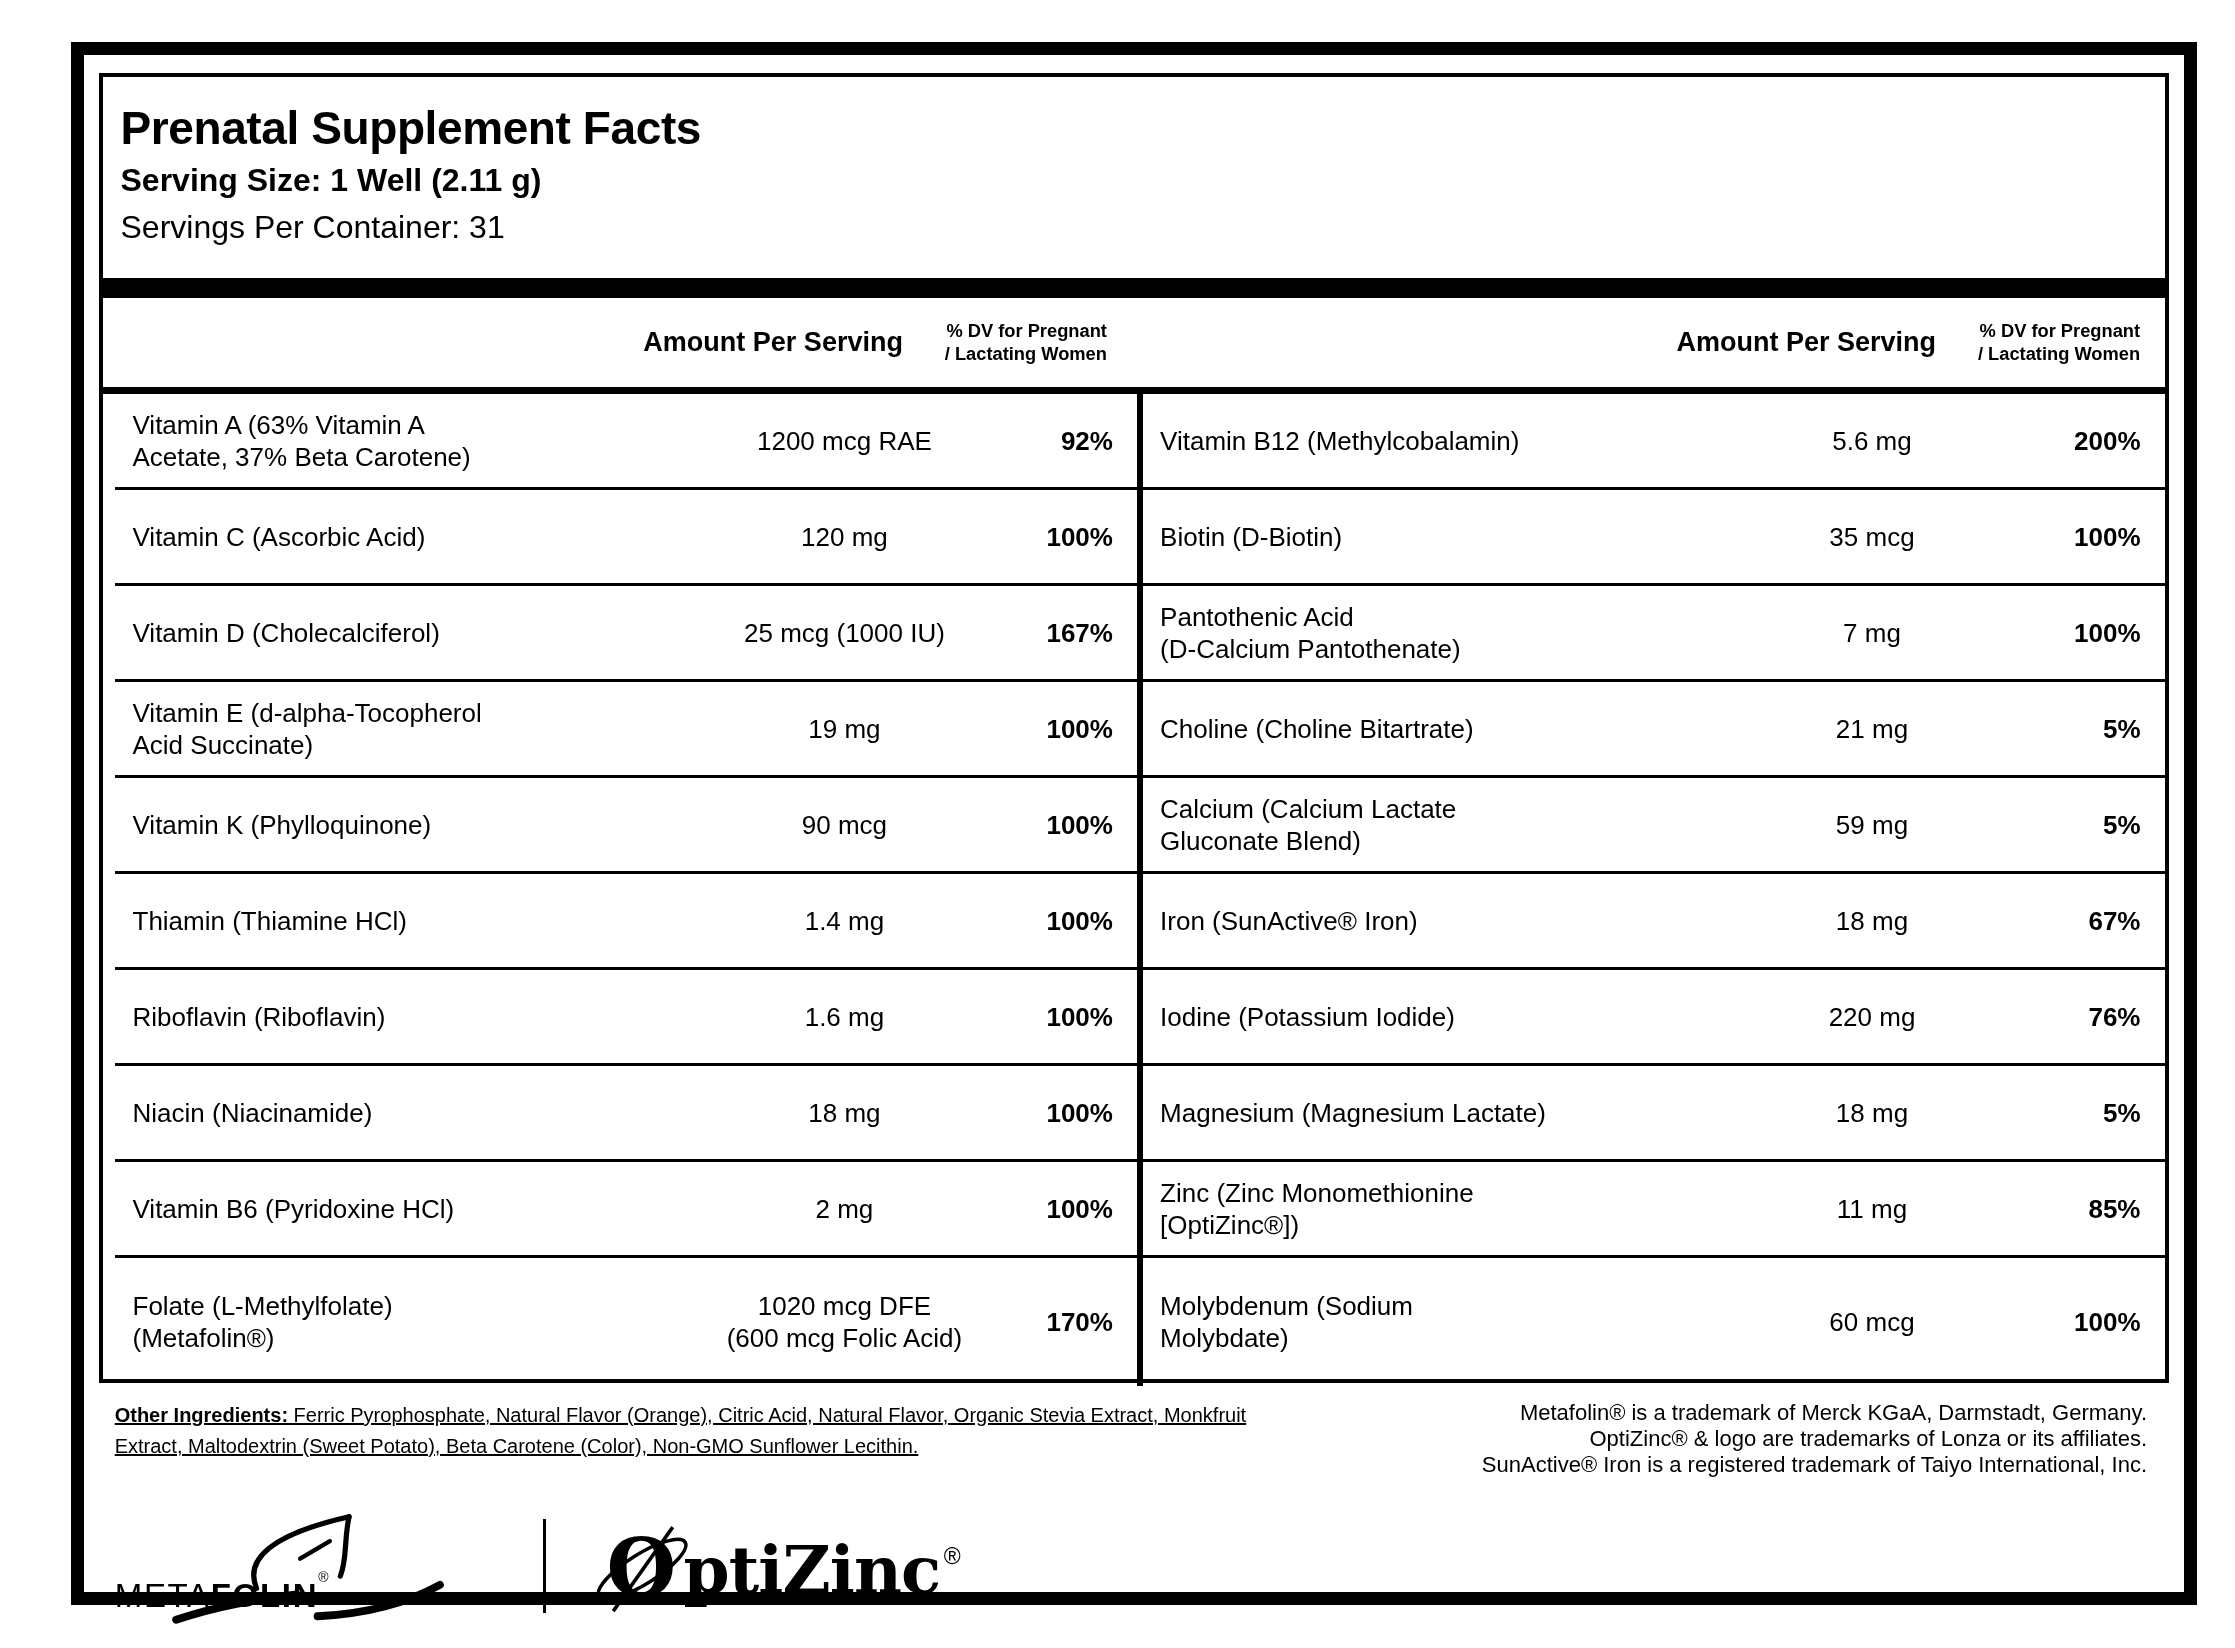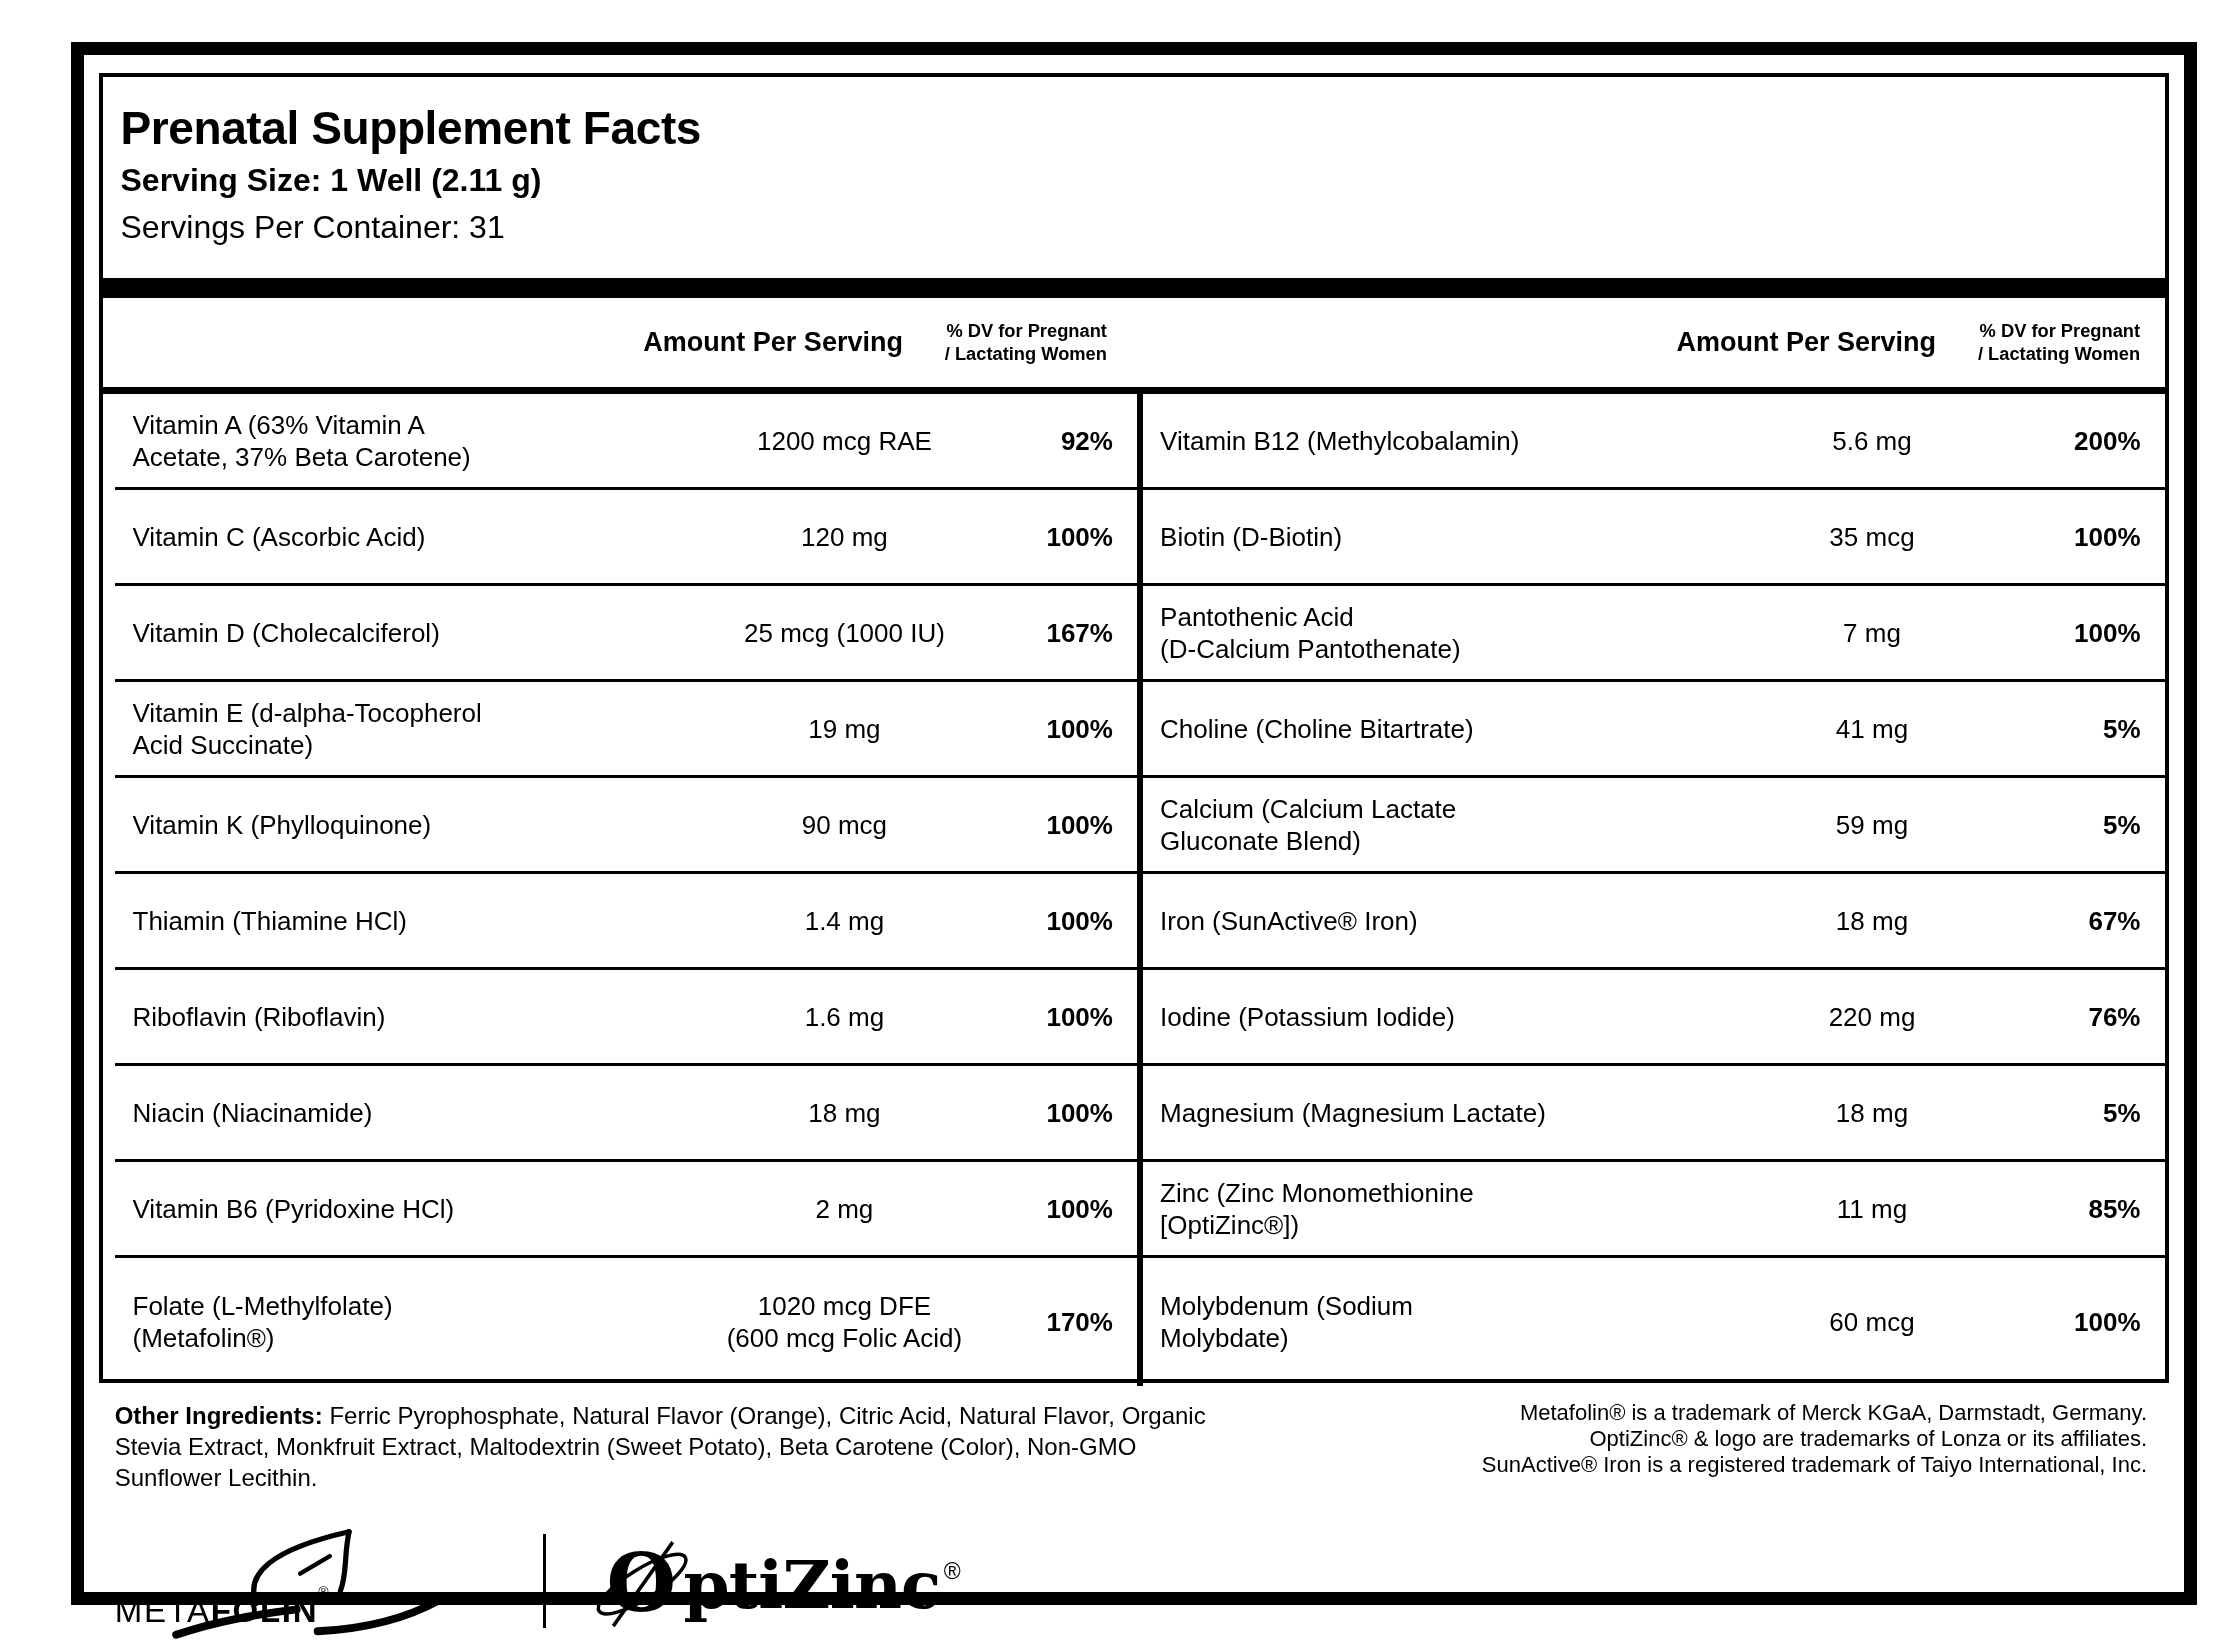--- a/index.html
+++ b/index.html
@@ -34,21 +34,21 @@
   .vdivider{ width:5.2px; background:#000; }
   .row{ height:96px; box-sizing:border-box; border-bottom:3.5px solid #000; display:flex; align-items:center; }
   .row:last-child{ height:128px; border-bottom:none; }
   .cell{ font-size:26px; line-height:32px; }
   .cell.name{ flex:1; padding-left:17.5px; white-space:pre-line; }
   .cell.amount{ width:323px; text-align:center; white-space:pre-line; }
   .cell.dv{ width:107px; padding-right:24.5px; text-align:right; font-weight:bold; }
   
   .footer{ position:absolute; left:15px; top:1345px; width:2070px; }
   .footer-text-row{ display:flex; justify-content:space-between; align-items:flex-start; }
-  .other-ing{ margin:0 0 0 15.7px; width:1135px; font-size:24px; line-height:31px; }
+  .other-ing{ margin:0 0 0 15.7px; width:1135px; font-size:20px; line-height:31px;text-decoration:underline; }
   .other-ing b{ font-weight:bold; }
   .trademarks{ text-align:right; font-size:22px; line-height:26px; padding-right:22px; }
   .logos{ display:flex; align-items:center; margin-top:35px; padding-left:15.7px; }
   .metafolin{ position:relative; width:393px; height:114px; }
   .metafolin-text{ position:absolute; left:0; bottom:12.2px; font-size:33px; letter-spacing:1.7px; }
   .meta{ font-weight:400; }
   .folin{ font-weight:700; }
   .mf-reg{ font-size:14px; vertical-align:24.5px; letter-spacing:0; }
   .leaf-svg{ position:absolute; left:0; top:0; }
   .logo-divider{ width:3.5px; height:94px; background:#000; margin:0 48px 8.7px 35px; }
@@ -173,21 +173,21 @@
 
   <div class="row">
     <div class="cell name">Pantothenic Acid
 (D-Calcium Pantothenate)</div>
     <div class="cell amount">7 mg</div>
     <div class="cell dv">100%</div>
   </div>
 
   <div class="row">
     <div class="cell name">Choline (Choline Bitartrate)</div>
-    <div class="cell amount">41 mg</div>
+    <div class="cell amount">21 mg</div>
     <div class="cell dv">5%</div>
   </div>
 
   <div class="row">
     <div class="cell name">Calcium (Calcium Lactate
 Gluconate Blend)</div>
     <div class="cell amount">59 mg</div>
     <div class="cell dv">5%</div>
   </div>
 

